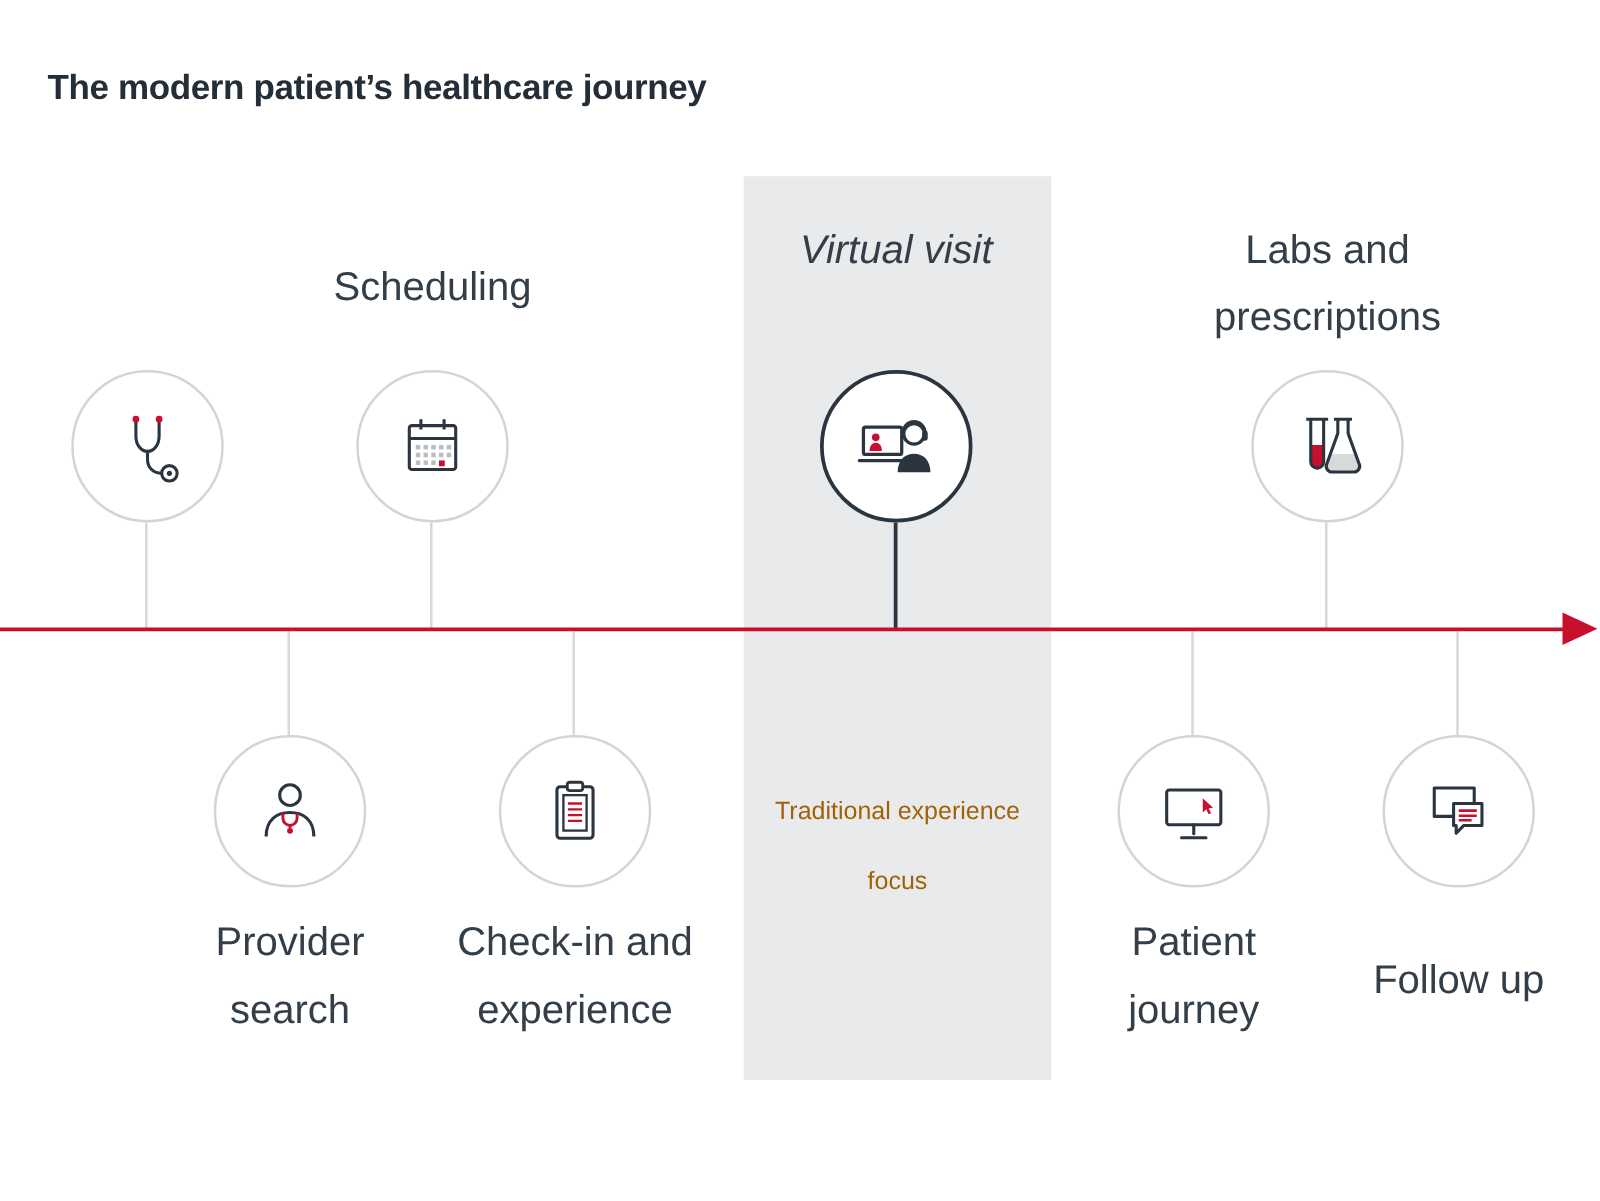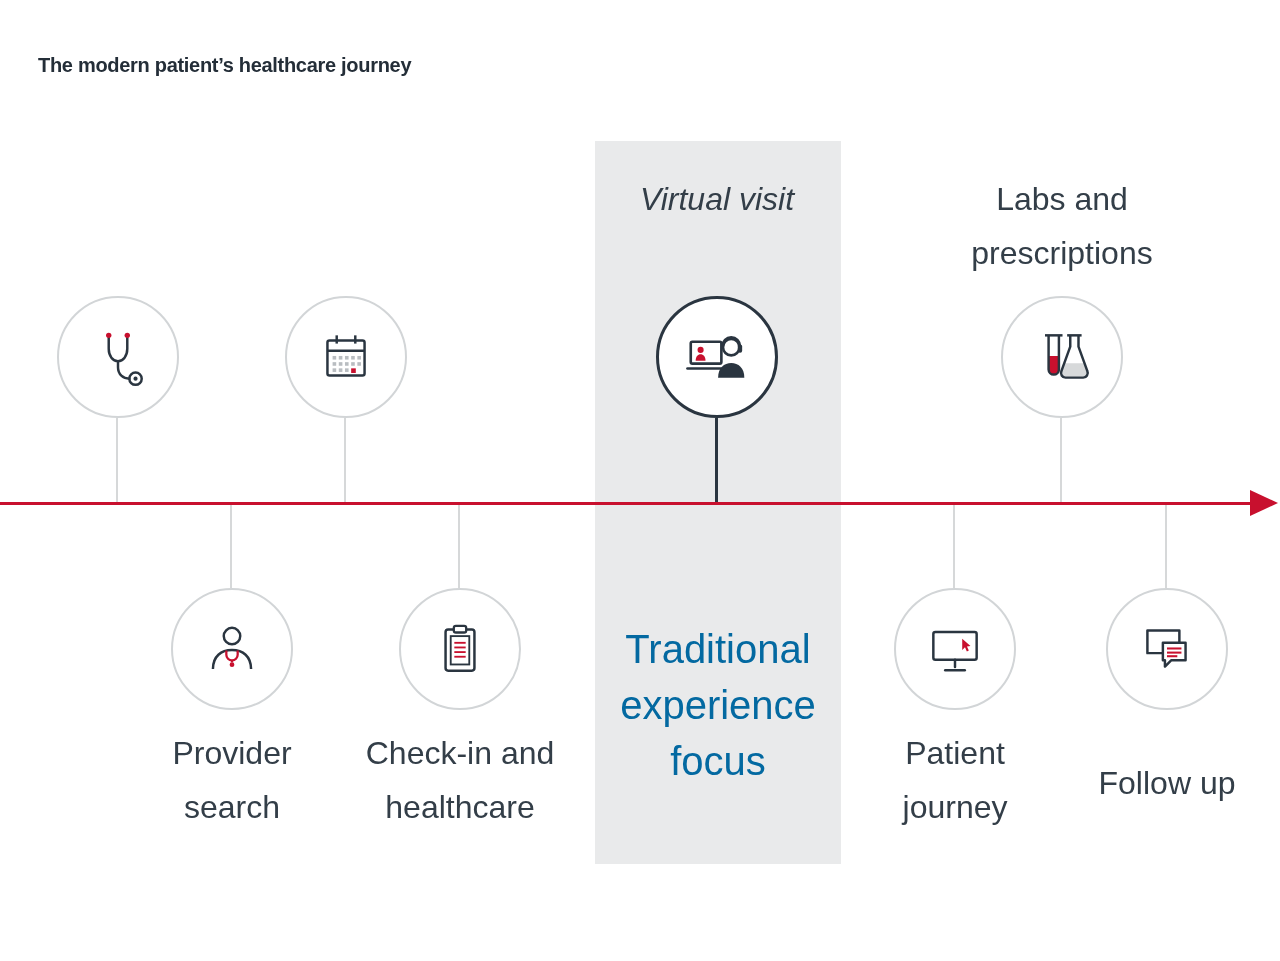--- a/index.html
+++ b/index.html
@@ -2,41 +2,41 @@
 <html><head>
 <meta charset="utf-8">
 <style>
   * { margin:0; padding:0; box-sizing:border-box; }
   html,body { background:#ffffff; }
   body { font-family:"Liberation Sans", sans-serif; }
   .canvas{ position:relative; width:1280px; height:961px; background:#ffffff; overflow:hidden; }
 
   .band{ position:absolute; left:595px; top:141px; width:246px; height:723px; background:#e9eaeb; z-index:0; }
 
-  .title{ position:absolute; left:38px; top:54px; font-size:20px; font-weight:700;
+  .title{ position:absolute; left:38px; top:54px; font-size:28px; font-weight:700;
           color:#242e38; letter-spacing:-0.3px; z-index:4; }
 
   .timeline{ position:absolute; left:0; top:502px; width:1254px; height:3px; background:#c8102e; z-index:2; }
   .arrowhead{ position:absolute; left:1250px; top:490px; width:0; height:0;
               border-left:28px solid #c8102e; border-top:13px solid transparent;
               border-bottom:13px solid transparent; z-index:2; }
 
   .connector{ position:absolute; width:2px; background:#d6d8d9; z-index:1; }
   .connector.dark{ width:3px; background:#2a3540; }
 
   .circle{ position:absolute; width:122px; height:122px; border-radius:50%;
            background:#ffffff; border:2px solid #d2d5d7; z-index:3;
            display:flex; align-items:center; justify-content:center; }
   .circle.dark{ border:3px solid #2a3540; }
   .icon{ display:flex; align-items:center; justify-content:center; }
 
   .nlabel{ position:absolute; font-size:32px; line-height:54px; font-weight:400;
            color:#333e48; text-align:center; z-index:3; }
-  .band-label{ position:absolute; font-size:40px; line-height:56px; font-weight:400;
-           color:#0369a1; text-align:center; z-index:3; }
+  .band-label{ position:absolute; font-size:20px; line-height:56px; font-weight:400;
+           color:#a16207; text-align:center; z-index:3; }
 </style>
 </head>
 <body>
 
 <div class="canvas">
 
   <div class="band"></div>
 
   <h1 class="title">The modern patient’s healthcare journey</h1>
 
@@ -45,25 +45,26 @@
 
   <div class="connector" style="left:116px; top:418px; height:85px;"></div>
   <div class="connector" style="left:344px; top:418px; height:85px;"></div>
   <div class="connector dark" style="left:715px; top:418px; height:85px;"></div>
   <div class="connector" style="left:1060px; top:418px; height:85px;"></div>
   <div class="connector" style="left:230px; top:505px; height:83px;"></div>
   <div class="connector" style="left:458px; top:505px; height:83px;"></div>
   <div class="connector" style="left:953px; top:505px; height:83px;"></div>
   <div class="connector" style="left:1165px; top:505px; height:83px;"></div>
 
+  <div class="nlabel" style="left:236px; top:202px; width:220px;">Scheduling</div>
   <div class="nlabel" style="left:637px; top:172px; width:160px;font-style:italic;">Virtual visit</div>
   <div class="nlabel" style="left:942px; top:172px; width:240px;">Labs and prescriptions</div>
 
   <div class="nlabel" style="left:132px; top:726px; width:200px;">Provider search</div>
-  <div class="nlabel" style="left:335px; top:726px; width:250px;">Check-in and healthcare</div>
+  <div class="nlabel" style="left:335px; top:726px; width:250px;">Check-in and experience</div>
   <div class="nlabel" style="left:865px; top:726px; width:180px;">Patient journey</div>
   <div class="nlabel" style="left:1047px; top:756px; width:240px;">Follow up</div>
 
   <div class="band-label" style="left:608px; top:621px; width:220px;">Traditional experience focus</div>
 
   <div class="circle" style="left:57px; top:296px;">
     <span class="icon">
       <svg width="66" height="66" viewBox="0 0 64 64">
         <g fill="none" stroke="#2a3540" stroke-width="2.4" stroke-linecap="round">
           <path d="M23 13 v11 c0 7 4 12 9 12 s9 -5 9 -12 V13"></path>

